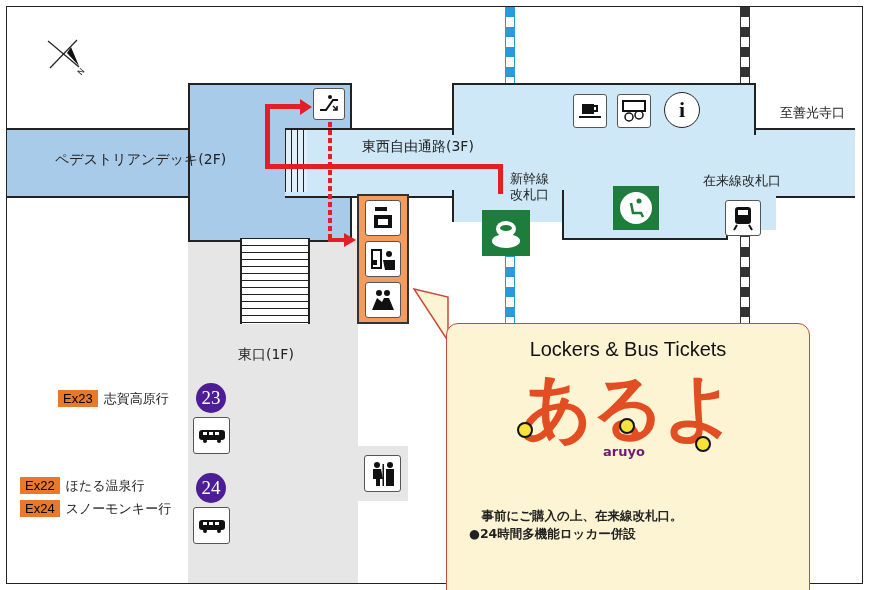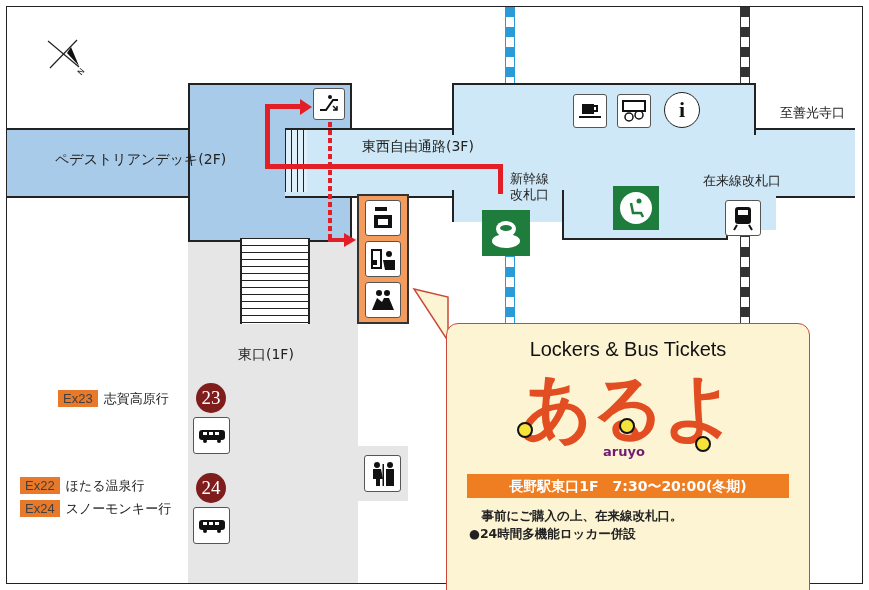--- a/index.html
+++ b/index.html
@@ -2,22 +2,22 @@
 <html><head>
 <meta charset="utf-8">
 <style>
   html,body{margin:0;padding:0;background:#fff;}
   body{width:869px;height:590px;position:relative;overflow:hidden;font-family:"DejaVu Sans","Liberation Sans",sans-serif;color:#222;}
   .frame{position:absolute;left:6px;top:6px;width:857px;height:578px;border:1.5px solid #222;box-sizing:border-box;background:#fff;}
   .abs{position:absolute;}
   .lbl{position:absolute;white-space:nowrap;font-size:14px;color:#222;}
   .icon{position:absolute;width:34px;height:34px;background:#fff;border:1.5px solid #555;border-radius:3px;box-sizing:border-box;display:flex;align-items:center;justify-content:center;}
   .gicon{position:absolute;background:#1e7d3c;display:flex;align-items:center;justify-content:center;}
-  .exbadge{display:inline-block;background:#e8792a;color:#404040;font-size:13px;padding:1px 5px;margin-right:6px;font-family:"Liberation Sans",sans-serif;}
-  .num{position:absolute;width:30px;height:30px;border-radius:50%;background:#7f1d1d;color:#fff;font-size:19px;display:flex;align-items:center;justify-content:center;font-family:"Liberation Serif",serif;}
+  .exbadge{display:inline-block;background:#e8792a;color:#000000;font-size:13px;padding:1px 5px;margin-right:6px;font-family:"Liberation Sans",sans-serif;}
+  .num{position:absolute;width:30px;height:30px;border-radius:50%;background:#4c1d95;color:#fff;font-size:19px;display:flex;align-items:center;justify-content:center;font-family:"Liberation Serif",serif;}
   .bubble{position:absolute;left:446px;top:283px;width:364px;height:290px;background:#fdf4d3;border:1.5px solid #c9483a;border-radius:12px;box-sizing:border-box;margin-top:40px;}
 </style>
 </head>
 <body>
 
 <div class="frame"></div>
 
 <div class="abs" style="left:505px;top:7px;width:8px;height:576px;background:repeating-linear-gradient(#2b9ad9 0 10px,#fff 10px 20px);border-left:1px solid #2b9ad9;border-right:1px solid #2b9ad9;"></div>
 <div class="abs" style="left:740px;top:7px;width:8px;height:576px;background:repeating-linear-gradient(#333 0 10px,#fff 10px 20px);border-left:1px solid #333;border-right:1px solid #333;"></div>
 
@@ -179,18 +179,17 @@
 <svg class="abs" style="left:410px;top:285px;" width="42" height="60" viewBox="0 0 42 60">
   <polygon points="4,4 38,12 38,56" fill="#fdf4d3" stroke="#c9483a" stroke-width="1.5"></polygon>
 </svg>
 <div class="bubble">
   <div class="abs" style="left:0;top:14px;width:100%;text-align:center;font-size:20px;font-family:'Liberation Sans',sans-serif;color:#111;">Lockers &amp; Bus Tickets</div>
   <div class="abs" style="left:50px;top:38px;width:260px;text-align:center;font-size:72px;font-weight:bold;color:#e24e22;letter-spacing:-2px;line-height:90px;">あるよ</div>
   <div class="abs" style="left:70px;top:98px;width:12px;height:12px;border-radius:50%;background:#f5e33a;border:2px solid #111;"></div>
   <div class="abs" style="left:172px;top:94px;width:12px;height:12px;border-radius:50%;background:#f5e33a;border:2px solid #111;"></div>
   <div class="abs" style="left:248px;top:112px;width:12px;height:12px;border-radius:50%;background:#f5e33a;border:2px solid #111;"></div>
   <div class="abs" style="left:156px;top:120px;font-size:13px;font-weight:bold;color:#701a75;">aruyo</div>
-  <div class="abs" style="left:20px;top:150px;width:322px;height:24px;background:#ef7d22;color:#fff;font-size:14px;font-weight:bold;text-align:center;line-height:24px;">長野駅東口1F　7:30〜20:00(冬期)</div>
   <div class="abs" style="left:22px;top:183px;font-size:12.5px;font-weight:bold;line-height:18px;color:#222;">
     <div>　事前にご購入の上、在来線改札口。</div>
     <div>●24時間多機能ロッカー併設</div>
   </div>
 </div>
 
 </body></html>

